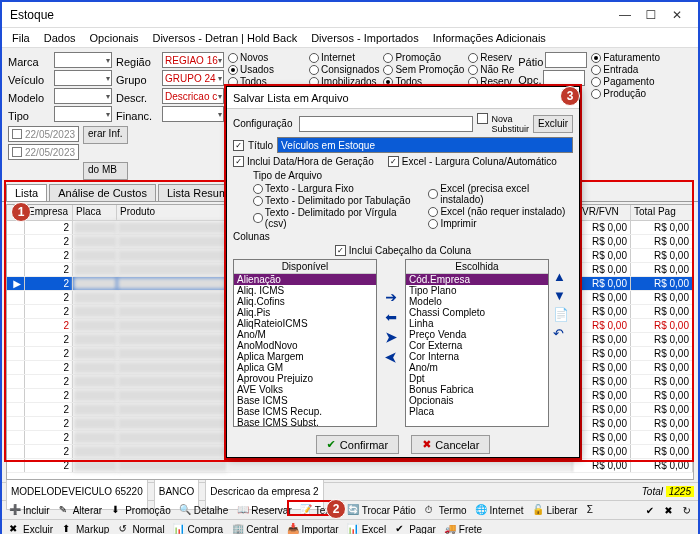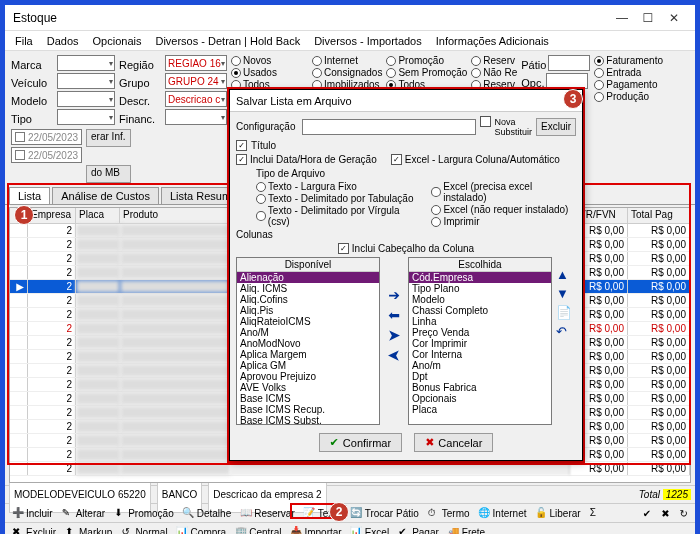--- a/index.html
+++ b/index.html
@@ -1,17 +1,17 @@
 <!DOCTYPE html>
 <html><head>
 <meta charset="utf-8">
 <style>
 * { box-sizing: border-box; margin: 0; padding: 0; }
 body { font-family: Tahoma, Arial, sans-serif; font-size: 11px; background: #fff; width: 700px; height: 534px; overflow: hidden; position: relative; }
-.window { border: 5px solid #1d4ed8; width: 700px; height: 534px; position: relative; background: #f0f0f0; }
+.window { border: 2px solid #1d4ed8; width: 700px; height: 534px; position: relative; background: #f0f0f0; }
 .titlebar { height: 26px; background: #fff; display: flex; align-items: center; padding: 0 8px; border-bottom: 1px solid #ddd; }
 .titlebar .wintitle { flex: 1; font-size: 12px; }
 .titlebar .wbtn { width: 26px; height: 20px; display: flex; align-items: center; justify-content: center; font-size: 12px; color: #333; }
 .menubar { height: 20px; display: flex; gap: 2px; padding: 0 4px; background: #fff; border-bottom: 1px solid #ddd; align-items: center; }
 .menubar .mi { padding: 2px 6px; font-size: 11px; }
 .filterarea { padding: 4px 6px; background: #f0f0f0; display: flex; gap: 4px; flex-wrap: wrap; }
 .fcol { display: flex; flex-direction: column; gap: 2px; }
 .frow { display: flex; align-items: flex-end; gap: 2px; }
 .flabel { width: 44px; font-size: 11px; color: #000; }
 .fsel { border: 1px solid #7a7a7a; background: #fff; height: 16px; display: flex; align-items: center; padding: 0 2px; font-size: 10px; position: relative; }
@@ -564,20 +564,21 @@
               <span class="chk"></span>
               <span>Nova</span>
             </span>
           <span style="margin-left:14px">Substituir</span>
         </div>
         <button class="dbtn">Excluir</button>
       </div>
       <div class="dfrow">
         <span class="chk checked"></span>
         <span>Título</span>
+        <input class="dinput title" value="Veículos em Estoque" style="">
       </div>
       <div class="dfrow" style="gap:14px">
         <span class="chkline">
             <span class="chk checked"></span>
             <span>Inclui Data/Hora de Geração</span>
           </span>
         <span class="chkline">
             <span class="chk checked"></span>
             <span>Excel - Largura Coluna/Automático</span>
           </span>
@@ -648,21 +649,21 @@
         </div>
         <div class="listbox">
           <div class="lh">Escolhida</div>
           <div id="esc">
               <div class="li sel">Cód.Empresa</div>
               <div class="li">Tipo Plano</div>
               <div class="li">Modelo</div>
               <div class="li">Chassi Completo</div>
               <div class="li">Linha</div>
               <div class="li">Preço Venda</div>
-              <div class="li">Cor Imprimir</div>
+              <div class="li">Cor Externa</div>
               <div class="li">Cor Interna</div>
               <div class="li">Ano/m</div>
               <div class="li">Dpt</div>
               <div class="li">Bonus Fabrica</div>
               <div class="li">Opcionais</div>
               <div class="li">Placa</div>
             </div>
         </div>
         <div class="rightbtns">
           <span>▲</span>

